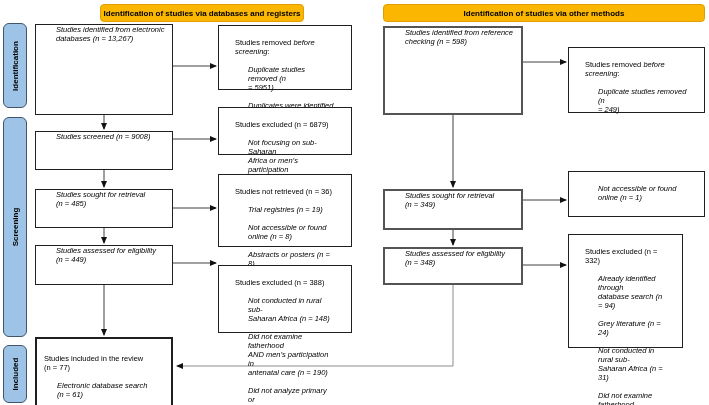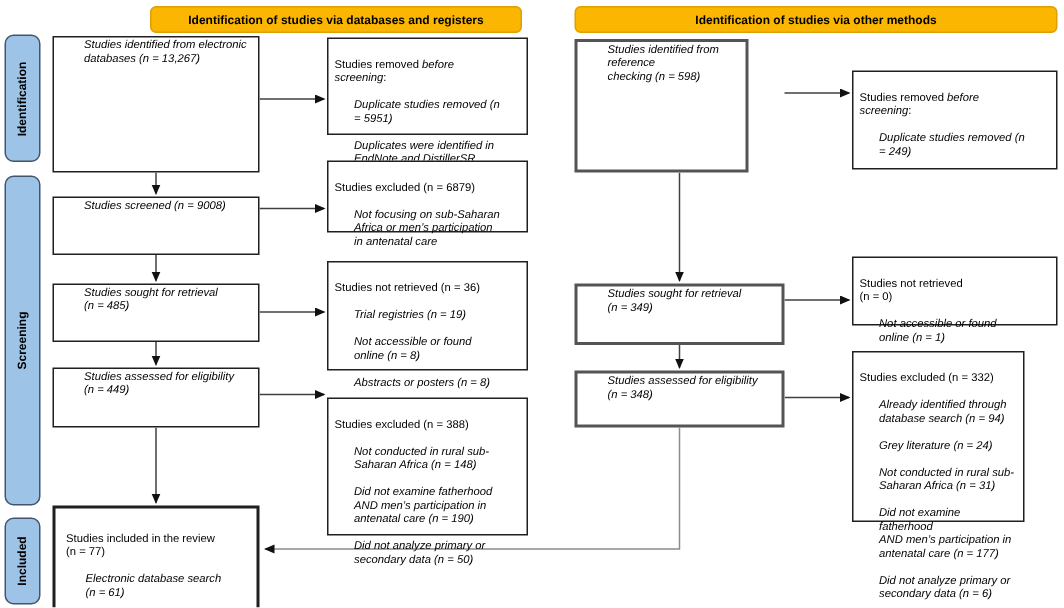--- a/index.html
+++ b/index.html
@@ -21,21 +21,21 @@
   .tag span{
     position:absolute;top:50%;left:50%;transform:translate(-50%,-50%) rotate(-90deg);
     font-size:8px;font-weight:bold;white-space:nowrap;
   }
   .box{
     position:absolute;background:#fff;box-sizing:border-box;
     font-size:7.5px;line-height:1.2;white-space:pre-line;
   }
   .main1{border:1px solid #1f1f1f;}
   .main2{border:2px solid #545454;}
-  .side{border:1px solid #1f1f1f;padding:3px 4px;}
+  .side{border:1px solid #1f1f1f;padding:3px 16px;}
   .vcenter{display:flex;align-items:flex-start;padding:0 4px 0 20px;font-style:italic;}
   .toplist{padding:6px 4px 0 7px;}
   .item{margin-left:13px;font-style:italic;}
   i{font-style:italic;}
 </style>
 </head>
 <body>
 
 <div class="stage">
 
@@ -56,21 +56,21 @@
       <line x1="173" y1="263" x2="216" y2="263" marker-end="url(#ah)"></line>
       <line x1="453" y1="115" x2="453" y2="187" marker-end="url(#ah)"></line>
       <line x1="453" y1="230" x2="453" y2="245" marker-end="url(#ah)"></line>
       <line x1="523" y1="62" x2="566" y2="62" marker-end="url(#ah)"></line>
       <line x1="523" y1="200" x2="566" y2="200" marker-end="url(#ah)"></line>
       <line x1="523" y1="265" x2="566" y2="265" marker-end="url(#ah)"></line>
       <polyline points="453,285 453,366 177,366" stroke="#8c8c8c" marker-end="url(#ah)"></polyline>
     </g>
   </svg>
 
-  <div class="hdr" style="left:100px;width:248px">Identification of studies via databases and registers</div>
+  <div class="hdr" style="left:100px;width:204px">Identification of studies via databases and registers</div>
   <div class="hdr" style="left:383px;width:322px">Identification of studies via other methods</div>
 
   <div class="tag" style="top:23px;height:85px">
     <span>Identification</span>
   </div>
   <div class="tag" style="top:117px;height:220px">
     <span>Screening</span>
   </div>
   <div class="tag" style="top:345px;height:58px">
     <span>Included</span>
@@ -115,53 +115,51 @@
   </div>
   <div class="box side" style="left:218px;top:174px;width:134px;height:73px">
     <div>Studies not retrieved (n = 36)</div>
     <div class="item">Trial registries (n = 19)</div>
     <div class="item">Not accessible or found
 online (n = 8)</div>
     <div class="item">Abstracts or posters (n = 8)</div>
     <div class="item">Retracted for copyright
 violations (n = 1)</div>
   </div>
-  <div class="box side" style="left:218px;top:265px;width:134px;height:92px">
+  <div class="box side" style="left:218px;top:265px;width:134px;height:68px">
     <div>Studies excluded (n = 388)</div>
     <div class="item">Not conducted in rural sub-
 Saharan Africa (n = 148)</div>
     <div class="item">Did not examine fatherhood
 AND men’s participation in
 antenatal care (n = 190)</div>
     <div class="item">Did not analyze primary or
 secondary data (n = 50)</div>
   </div>
 
-  <div class="box main2 vcenter" style="left:383px;top:26px;width:116px;height:89px">
+  <div class="box main2 vcenter" style="left:383px;top:26px;width:140px;height:89px">
     <div>Studies identified from reference
 checking (n = 598)</div>
   </div>
   <div class="box main2 vcenter" style="left:383px;top:189px;width:140px;height:41px">
     <div>Studies sought for retrieval
 (n = 349)</div>
   </div>
   <div class="box main2 vcenter" style="left:383px;top:247px;width:140px;height:38px">
     <div>Studies assessed for eligibility
 (n = 348)</div>
   </div>
 
   <div class="box side" style="left:568px;top:47px;width:137px;height:66px">
     <div><span>Studies removed </span><i>before
 screening</i><span>:</span></div>
     <div class="item">Duplicate studies removed (n
 = 249)</div>
   </div>
   <div class="box side" style="left:568px;top:171px;width:137px;height:46px">
-    <div>Studies not retrieved
-(n = 0)</div>
     <div class="item">Not accessible or found
 online (n = 1)</div>
   </div>
   <div class="box side" style="left:568px;top:234px;width:115px;height:114px">
     <div>Studies excluded (n = 332)</div>
     <div class="item">Already identified through
 database search (n = 94)</div>
     <div class="item">Grey literature (n = 24)</div>
     <div class="item">Not conducted in rural sub-
 Saharan Africa (n = 31)</div>

